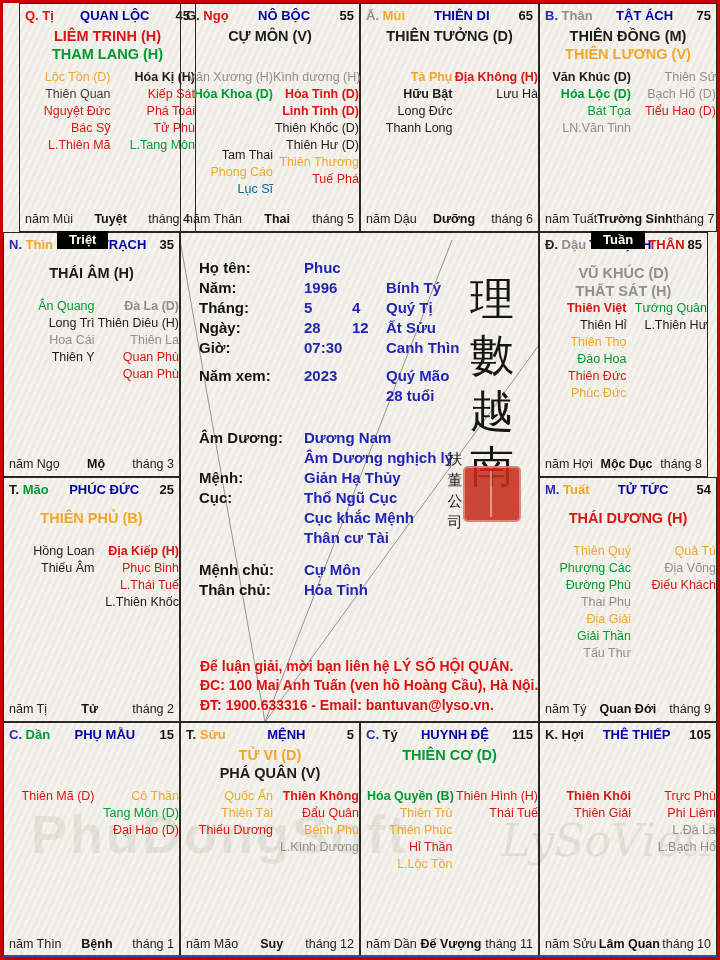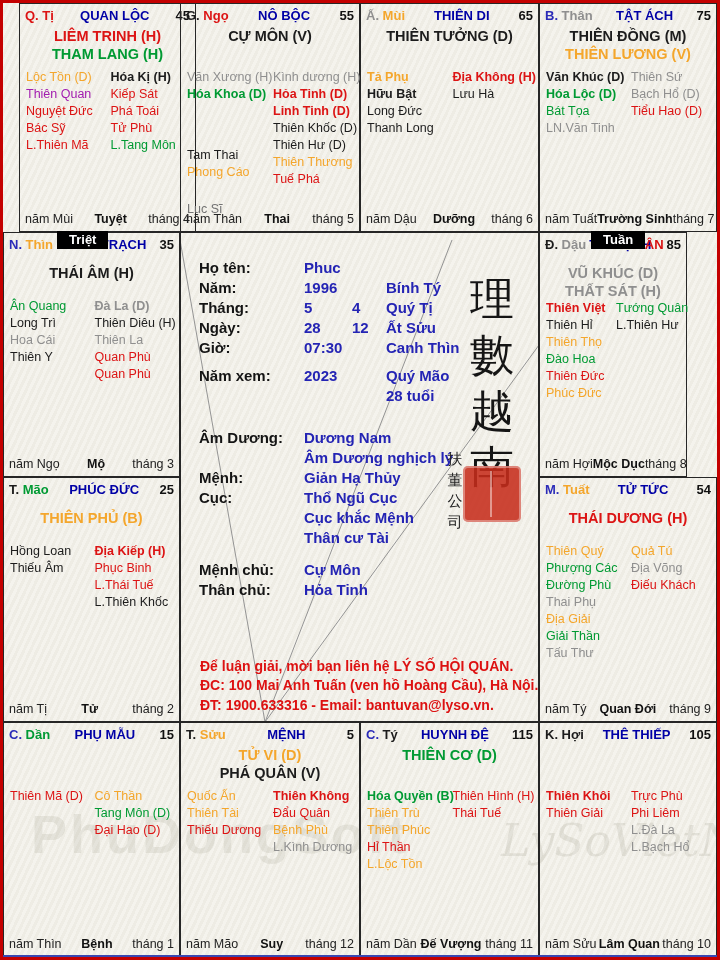--- a/index.html
+++ b/index.html
@@ -17,21 +17,21 @@
   #wm2{left:498px;top:812px;font-size:44px;font-style:italic;font-family:"DejaVu Serif",serif;color:rgba(135,128,110,.16);}
   #lines{position:absolute;left:0;top:0;pointer-events:none;}
   .cell{position:absolute;border:1px solid #262626;box-sizing:border-box;}
   .hdr{display:flex;align-items:baseline;font-size:13px;font-weight:bold;padding:4px 5px 0 5px;gap:3px;white-space:nowrap;}
   .sb{white-space:nowrap;}
   .pn{flex:1;text-align:center;color:#0000a6;min-width:0;}
   .nm{text-align:right;color:#111;}
   .extra{color:#d81111;margin-right:3px;}
   .majors{min-height:46px;box-sizing:border-box;text-align:center;font-weight:bold;font-size:14.5px;line-height:18px;padding-top:4px;}
   .majors.mid{padding-top:12px;}
-  .stars{display:flex;font-size:12.5px;line-height:17px;padding-left:6px;}
+  .stars{display:flex;font-size:12.5px;line-height:17px;padding-left:6px;text-align:right;}
   .cl,.cr{width:50%;}
   .st{display:block;white-space:nowrap;}
   .ftr{position:absolute;left:5px;right:5px;bottom:5px;display:flex;justify-content:space-between;align-items:baseline;font-size:12.5px;color:#222;white-space:nowrap;}
   .stage{font-weight:bold;color:#111;}
   #center{position:absolute;left:177px;top:229px;width:359px;height:490px;border:1px solid #262626;box-sizing:border-box;}
   #info{padding:26px 0 0 18px;}
   .crow{display:flex;height:20px;font-size:15px;font-weight:bold;color:#2424b4;white-space:nowrap;}
   .lab{width:105px;color:#141414;}
   .v1{width:48px;}
   .v2{width:34px;}
@@ -71,21 +71,21 @@
           <span class="pn">QUAN LỘC</span>
           <span class="nm"><span>45</span></span>
         </div>
         <div class="majors">
           <div style="color: rgb(220, 20, 20);">LIÊM TRINH (H)</div>
           <div style="color: rgb(0, 154, 51);">THAM LANG (H)</div>
         </div>
         <div class="stars">
           <div class="cl">
             <span class="st" style="color: rgb(244, 166, 44);">Lộc Tồn (D)</span>
-            <span class="st" style="color: #a21caf;">Thiên Quan</span>
+            <span class="st" style="color: #404040;">Thiên Quan</span>
             <span class="st" style="color: rgb(220, 20, 20);">Nguyệt Đức</span>
             <span class="st" style="color: rgb(220, 20, 20);">Bác Sỹ</span>
             <span class="st" style="color: rgb(220, 20, 20);">L.Thiên Mã</span>
           </div>
           <div class="cr">
             <span class="st" style="color: rgb(28, 28, 28); font-weight: bold;">Hóa Kị (H)</span>
             <span class="st" style="color: rgb(220, 20, 20);">Kiếp Sát</span>
             <span class="st" style="color: rgb(220, 20, 20);">Phá Toái</span>
             <span class="st" style="color: rgb(220, 20, 20);">Tử Phù</span>
             <span class="st" style="color: rgb(0, 154, 51);">L.Tang Môn</span>
@@ -105,21 +105,21 @@
         </div>
         <div class="majors">
           <div style="color: rgb(28, 28, 28);">CỰ MÔN (V)</div>
         </div>
         <div class="stars">
           <div class="cl">
             <span class="st" style="color: rgb(143, 143, 143);">Văn Xương (H)</span>
             <span class="st" style="color: rgb(0, 154, 51); font-weight: bold;">Hóa Khoa (D)</span>
             <span class="st" style="color: rgb(28, 28, 28); margin-top: 44px;">Tam Thai</span>
             <span class="st" style="color: rgb(244, 166, 44);">Phong Cáo</span>
-            <span class="st" style="color: #737373; margin-top: 20px;">Lục Sĩ</span>
+            <span class="st" style="color: #0369a1;">Lục Sĩ</span>
           </div>
           <div class="cr">
             <span class="st" style="color: rgb(143, 143, 143);">Kình dương (H)</span>
             <span class="st" style="color: rgb(220, 20, 20); font-weight: bold;">Hỏa Tinh (D)</span>
             <span class="st" style="color: rgb(220, 20, 20); font-weight: bold;">Linh Tinh (D)</span>
             <span class="st" style="color: rgb(28, 28, 28);">Thiên Khốc (D)</span>
             <span class="st" style="color: rgb(28, 28, 28);">Thiên Hư (D)</span>
             <span class="st" style="color: rgb(244, 166, 44);">Thiên Thương</span>
             <span class="st" style="color: rgb(220, 20, 20);">Tuế Phá</span>
           </div>
@@ -209,21 +209,21 @@
             <span class="st" style="color: rgb(220, 20, 20);">Quan Phù</span>
             <span class="st" style="color: rgb(220, 20, 20);">Quan Phù</span>
           </div>
         </div>
         <div class="ftr">
           <span>năm Ngọ</span>
           <span class="stage">Mộ</span>
           <span>tháng 3</span>
         </div>
       </div>
-      <div class="cell" style="left: 536px; top: 229px; width: 148px; height: 245px;">
+      <div class="cell" style="left: 536px; top: 229px; width: 169px; height: 245px;">
         <div class="hdr">
           <span class="sb"><span style="color: rgb(28, 28, 28);">Đ.</span><span style="color: rgb(143, 143, 143);"> Dậu</span></span>
           <span class="pn">TÀI BẠCH</span>
           <span class="nm"><span class="extra">THÂN</span><span>85</span></span>
         </div>
         <div class="majors mid">
           <div style="color: rgb(143, 143, 143);">VŨ KHÚC (D)</div>
           <div style="color: rgb(143, 143, 143);">THẤT SÁT (H)</div>
         </div>
         <div class="stars">

